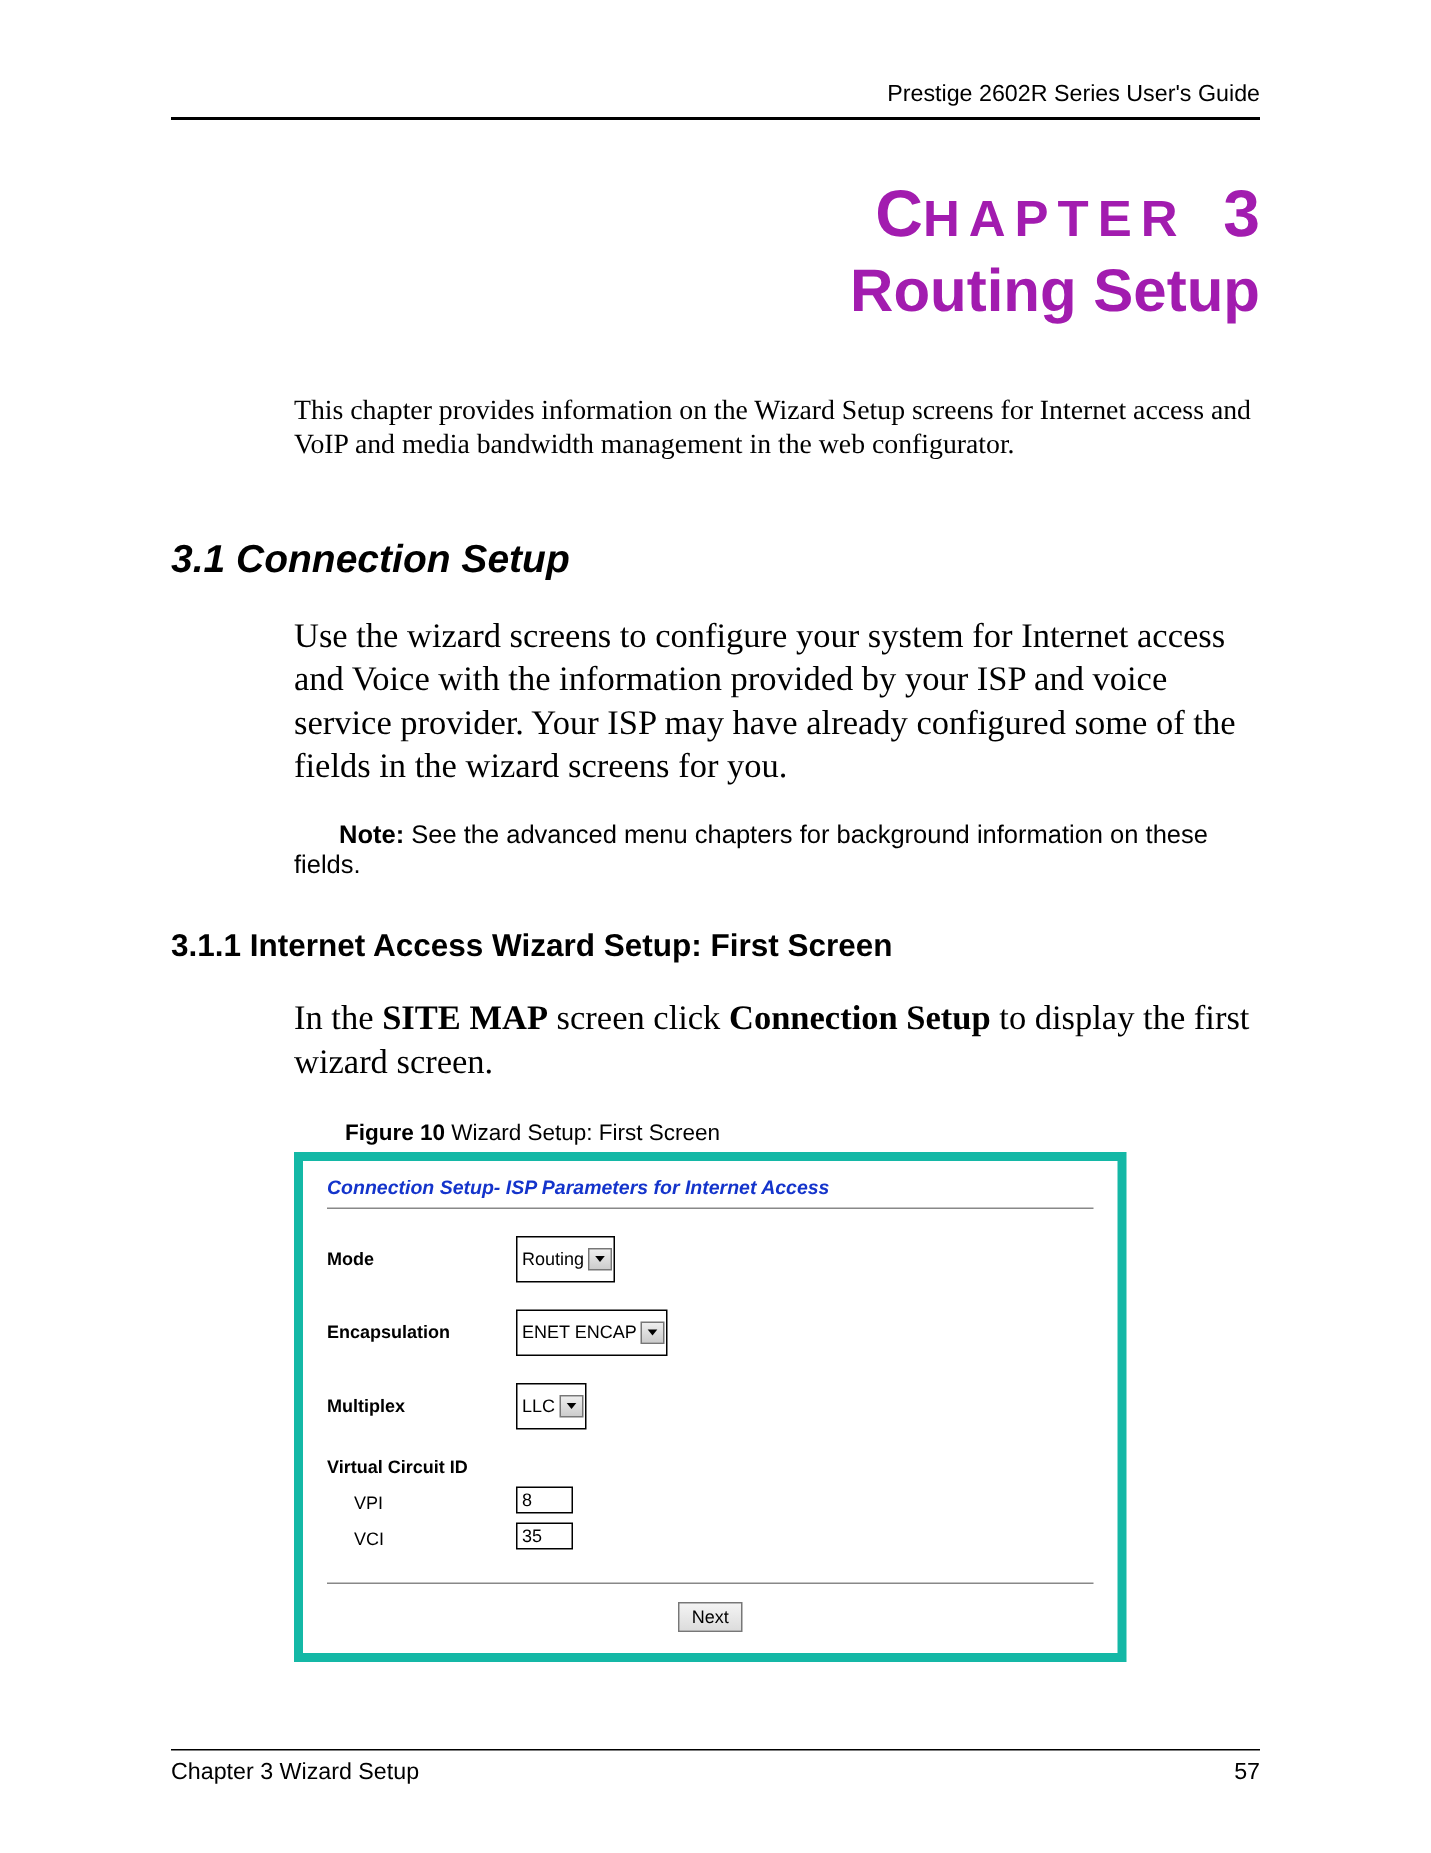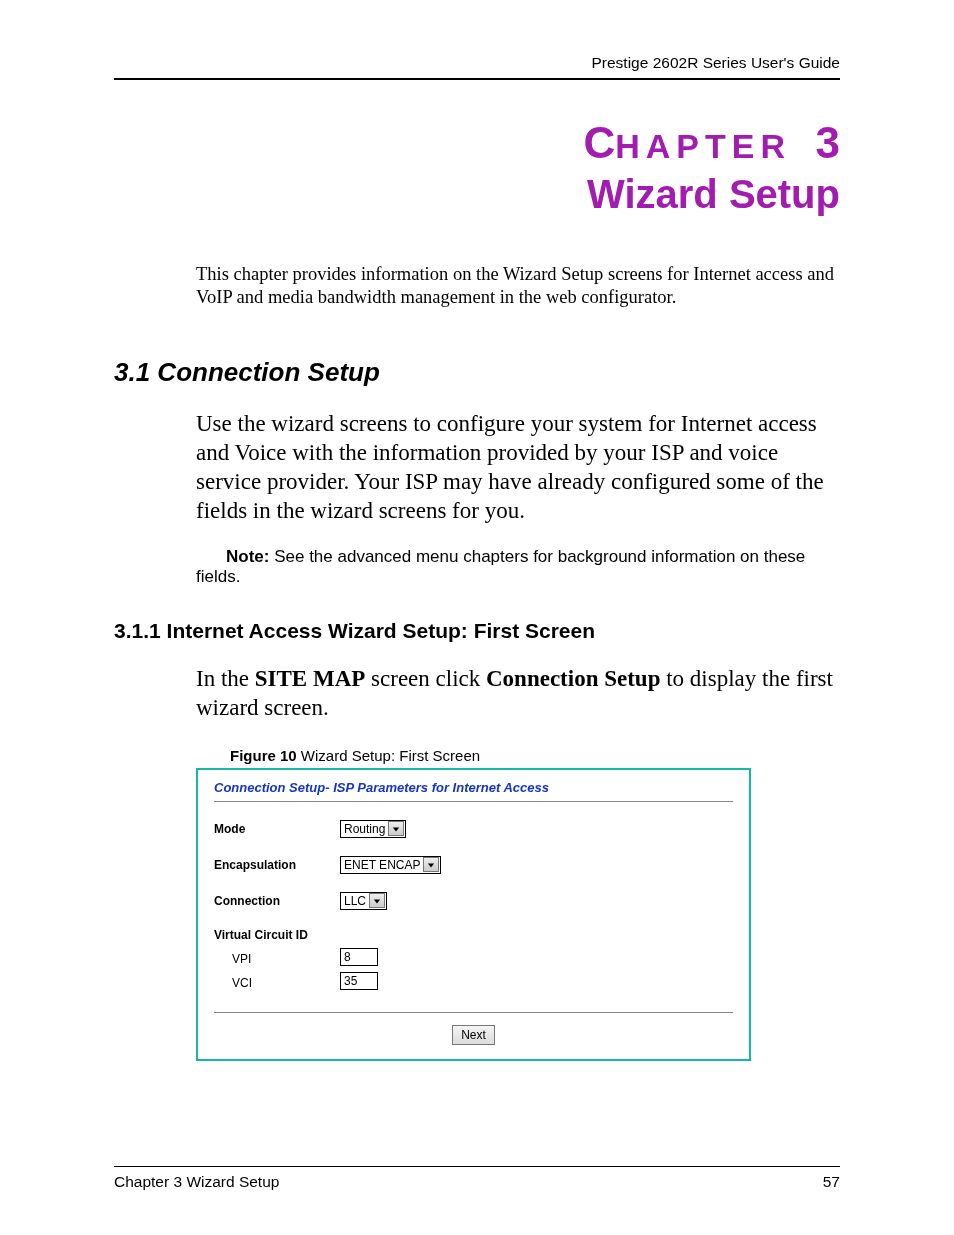--- a/index.html
+++ b/index.html
@@ -12,50 +12,50 @@
   .chapter-line1 .big { font-size: 44px; letter-spacing: 0; }
   .chapter-line2 { font-family: Arial, Helvetica, sans-serif; font-weight: bold; font-size: 40px; margin-top: 4px; }
   .intro { margin: 46px 0 0 82px; font-size: 18.5px; line-height: 1.25; }
   .h2 { font-family: Arial, Helvetica, sans-serif; font-weight: bold; font-size: 26px; margin-top: 48px; font-style: italic; }
   .body { margin: 22px 0 0 82px; font-size: 23px; line-height: 1.25; }
   .note { margin: 22px 0 0 82px; font-size: 17px; font-family: Arial, Helvetica, sans-serif; }
   .note-label { font-weight: bold; margin-left: 30px; }
   .h3 { font-family: Arial, Helvetica, sans-serif; font-weight: bold; font-size: 21px; margin-top: 32px; }
   .figcap { margin: 24px 0 4px 116px; font-family: Arial, Helvetica, sans-serif; font-size: 15px; }
   .figlabel { font-weight: bold; }
-  .wizard { margin-left: 82px; width: 555px; border: 2px solid #14b8a6; padding: 10px 16px 14px 16px; font-family: Arial, Helvetica, sans-serif; font-size: 12px; }
+  .wizard { margin-left: 82px; width: 555px; border: 6px solid #14b8a6; padding: 10px 16px 14px 16px; font-family: Arial, Helvetica, sans-serif; font-size: 12px; }
   .wiz-title { color: #1434cb; font-style: italic; font-weight: bold; font-size: 13px; margin-bottom: 6px; }
   .wiz-hr { border: none; border-top: 1px solid #888; margin: 6px 0 18px 0; }
   .wiz-hr2 { border: none; border-top: 1px solid #888; margin: 22px 0 12px 0; }
   .row { display: flex; align-items: center; margin-bottom: 18px; }
   .row-tight { display: flex; align-items: flex-end; margin-bottom: 6px; }
   .lbl { width: 126px; font-weight: bold; }
   .lbl-sub { width: 126px; padding-left: 18px; font-weight: normal; }
-  .select { display: inline-flex; align-items: center; background: #fff; border: 1px solid #000; height: 18px; font-size: 12px; padding: 0 1px 0 3px; }
+  .select { display: inline-flex; align-items: center; background: #fff; border: 1px solid #000; height: 31px; font-size: 12px; padding: 0 1px 0 3px; }
   .select .arrow { display: inline-flex; align-items: center; justify-content: center; width: 16px; height: 15px; margin-left: 3px; background: linear-gradient(#eee,#ccc); border: 1px solid #777; }
   .select .arrow svg { width: 8px; height: 8px; }
   .txt { border: 1px solid #000; height: 18px; width: 38px; font-size: 12px; padding: 0 3px; background: #fff; font-family: Arial, Helvetica, sans-serif; }
   .btnrow { text-align: center; }
   .btn { display: inline-block; background: linear-gradient(#f4f4f4,#dcdcdc); border: 1px solid #777; padding: 2px 8px; font-size: 12px; font-family: Arial, Helvetica, sans-serif; }
   .footer-line { position: absolute; bottom: 68px; left: 114px; right: 114px; border-top: 1px solid #000; }
   .footer-left { position: absolute; bottom: 44px; left: 114px; font-size: 15.5px; font-family: Arial, Helvetica, sans-serif; }
   .footer-right { position: absolute; bottom: 44px; right: 114px; font-size: 15.5px; font-family: Arial, Helvetica, sans-serif; }
 </style>
 </head>
 <body>
 
 <div class="page">
   <div class="header-text">Prestige 2602R Series User's Guide</div>
   <div class="header-line"></div>
 
   <div class="chapter-title">
     <div class="chapter-line1">
       <span class="big" style="font-size:44px;">C</span><span style="font-size:34px;">HAPTER</span><span style="letter-spacing:0;">&nbsp;&nbsp;</span><span class="big">3</span>
     </div>
-    <div class="chapter-line2">Wizard Setup</div>
+    <div class="chapter-line2">Routing Setup</div>
   </div>
 
   <p class="intro">This chapter provides information on the Wizard Setup screens for Internet access and VoIP and media bandwidth management in the web configurator.</p>
 
   <h2 class="h2">3.1  Connection Setup</h2>
   <p class="body">Use the wizard screens to configure your system for Internet access and Voice with the information provided by your ISP and voice service provider. Your ISP may have already configured some of the fields in the wizard screens for you.</p>
   <p class="note">
     <span class="note-label">Note:</span><span> See the advanced menu chapters for background information on these fields.</span>
   </p>
 
@@ -90,21 +90,21 @@
         <span>ENET ENCAP</span>
         <span class="arrow">
             <svg viewBox="0 0 10 10">
               <polygon points="1,3 9,3 5,8" fill="#000"></polygon>
             </svg>
           </span>
       </div>
     </div>
 
     <div class="row">
-      <div class="lbl">Connection</div>
+      <div class="lbl">Multiplex</div>
       <div class="select">
         <span>LLC</span>
         <span class="arrow">
             <svg viewBox="0 0 10 10">
               <polygon points="1,3 9,3 5,8" fill="#000"></polygon>
             </svg>
           </span>
       </div>
     </div>
 

